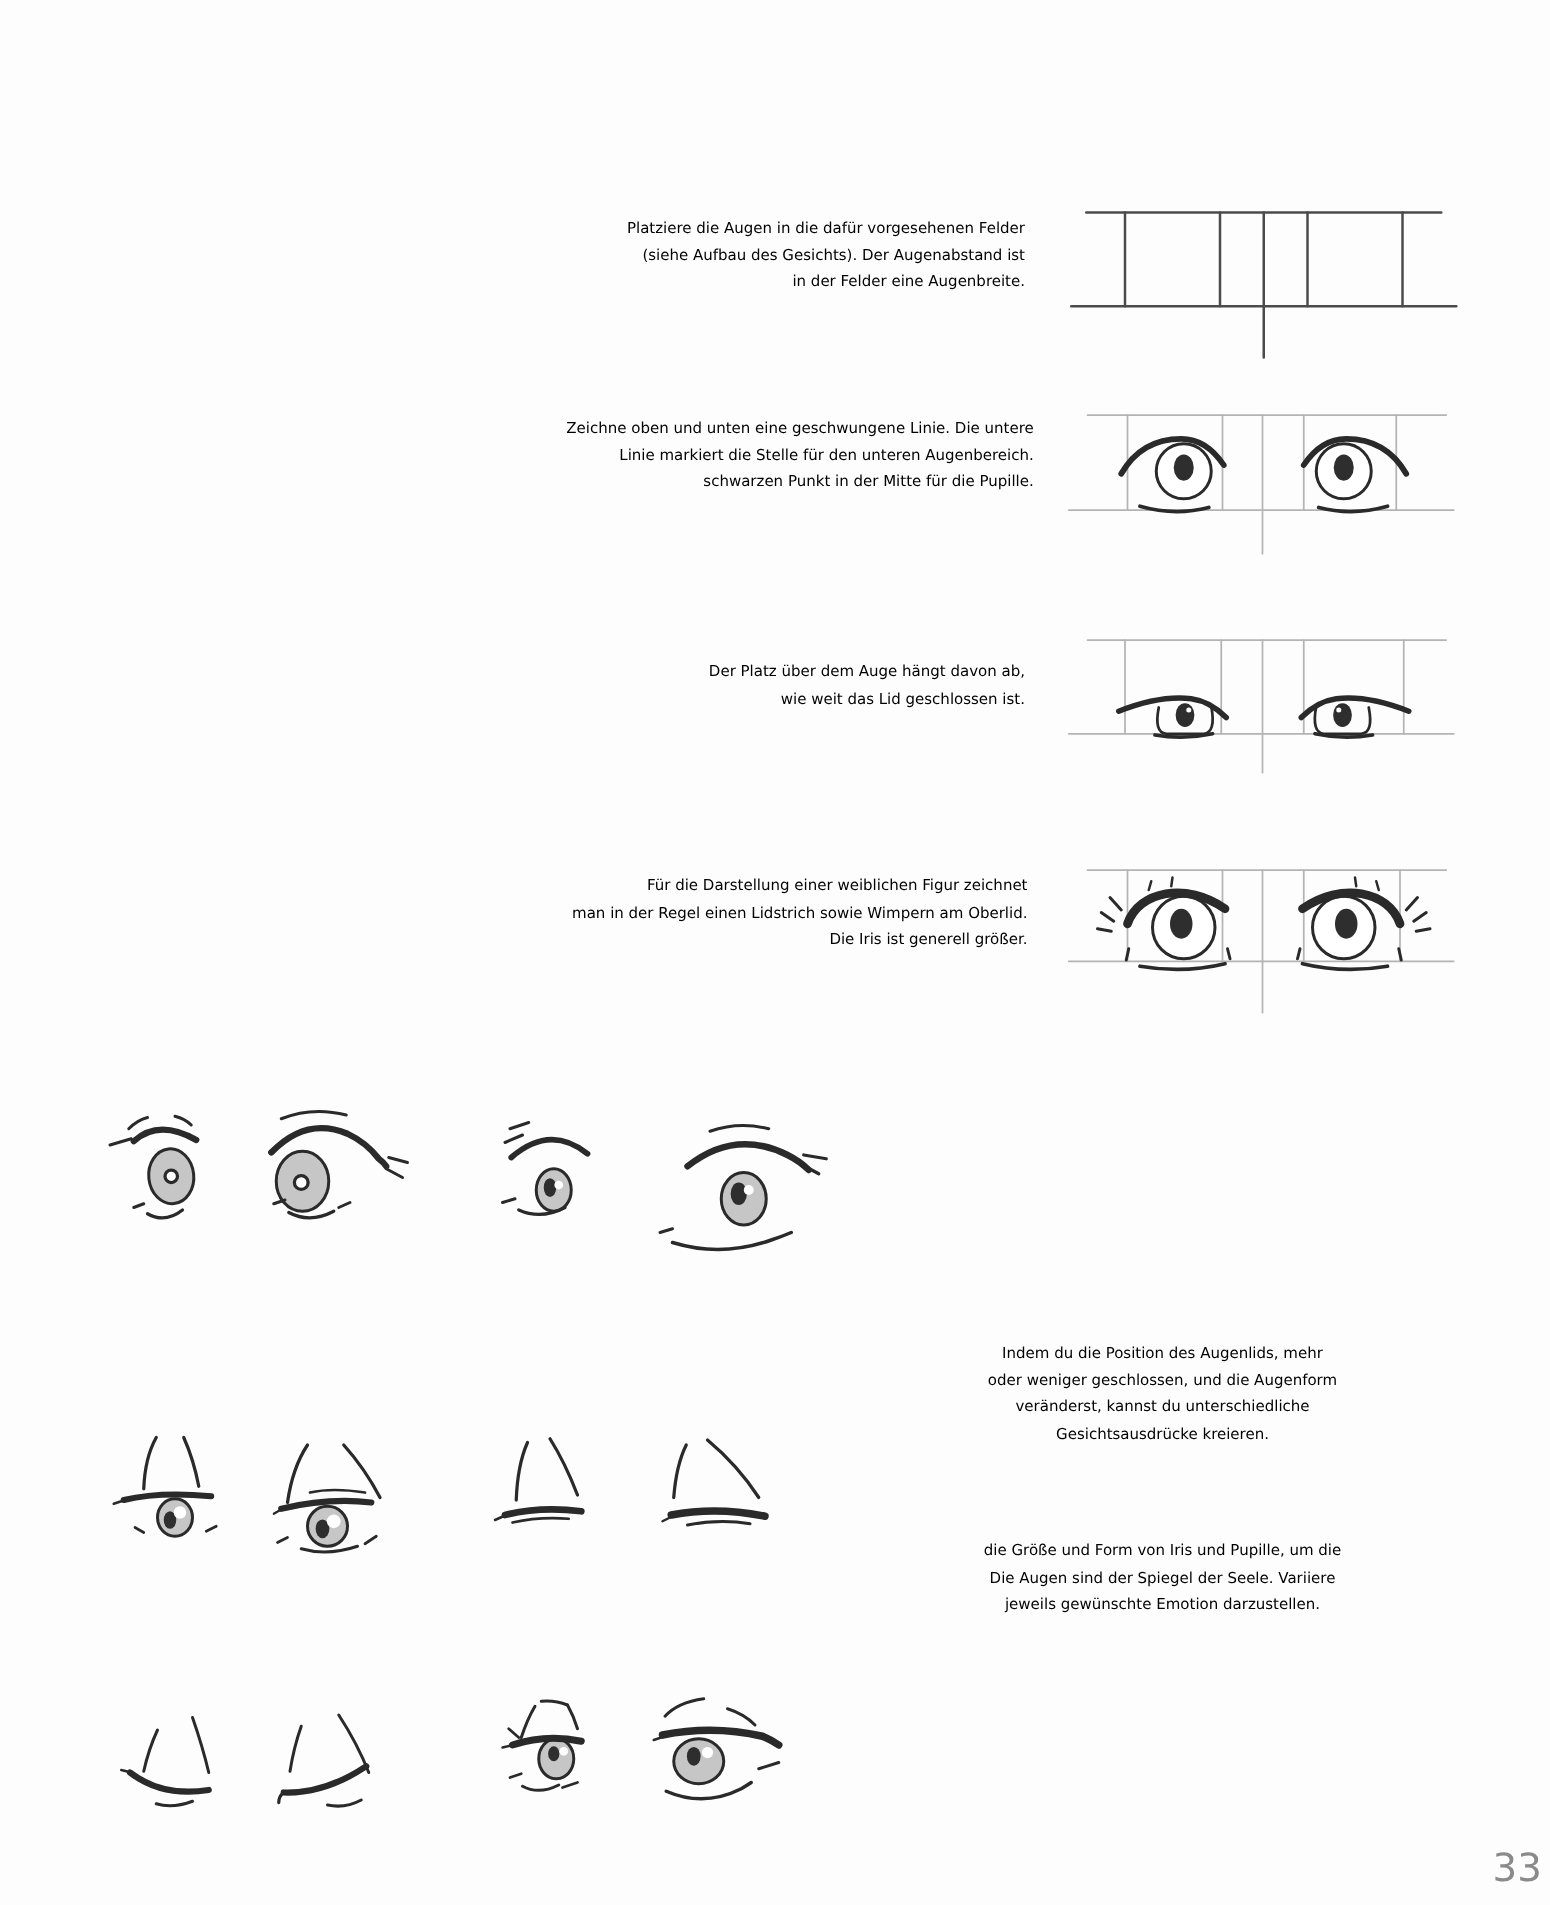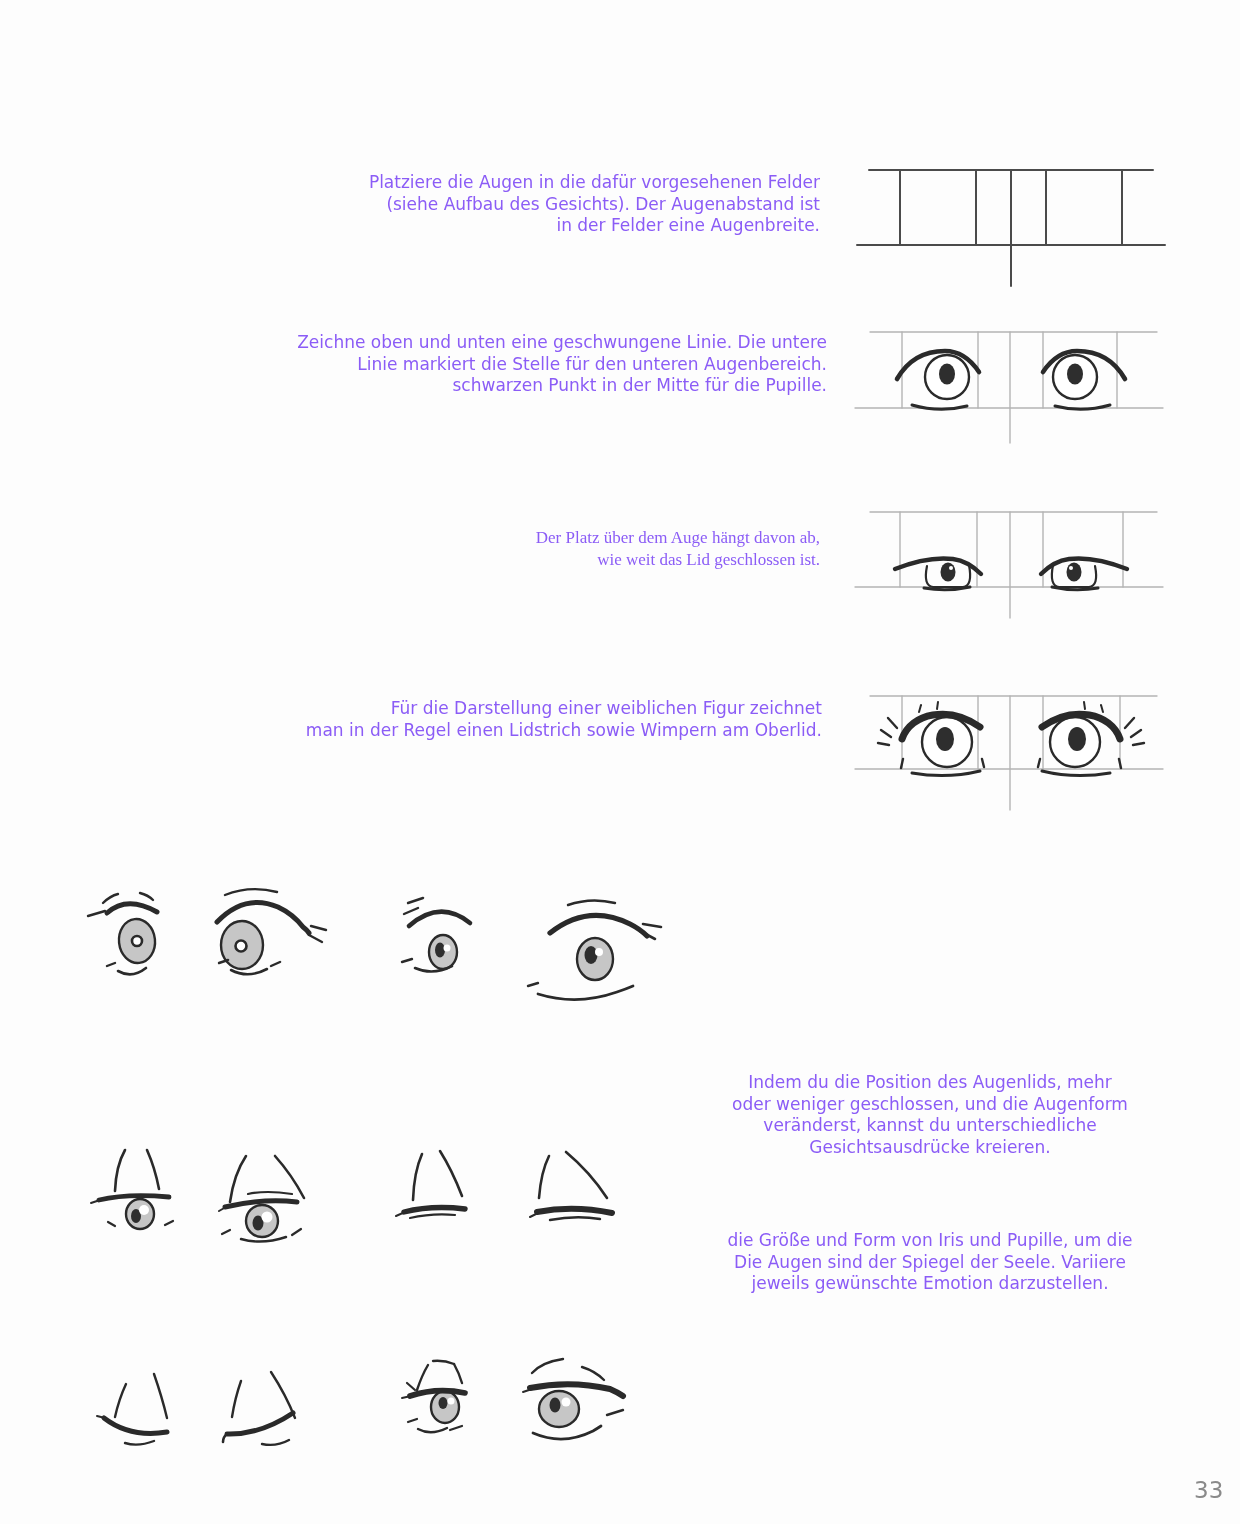--- a/index.html
+++ b/index.html
@@ -1,31 +1,31 @@
 <!DOCTYPE html>
 <html lang="de"><head>
 <meta charset="utf-8">
 <style>
   html,body{margin:0;padding:0;background:#e8e8e8;}
   .page{position:relative;width:1240px;height:1524px;background:#fdfdfd;overflow:hidden;
         font-family:"DejaVu Sans","Liberation Sans",sans-serif;}
-  .tb{position:absolute;font-size:17px;line-height:21.5px;color:#8b5cf6;}
+  .tb{position:absolute;font-size:12px;line-height:21.5px;color:#000000;}
   .tb .ln{white-space:nowrap;}
   .tb.r{text-align:right;}
   .tb.c{text-align:center;width:458px;}
   .fig{position:absolute;}
   .fig path,.fig line{stroke:#2a2a2a;fill:none;stroke-linecap:round;stroke-linejoin:round;}
   .fig .grid-dark path{stroke:#4b4b4b;stroke-width:2;}
   .fig .grid-light path{stroke:#b4b4b4;stroke-width:1.4;}
   .iris{fill:#c6c6c6;stroke:#2a2a2a;}
   .pupil{fill:#2e2e2e;stroke:none;}
   .hl{fill:#ffffff;stroke:#2a2a2a;}
   .hl2{fill:#ffffff;stroke:none;}
   .white-eye{fill:#ffffff;stroke:#2a2a2a;}
-  .pagenum{position:absolute;left:1194px;top:1477px;font-size:23px;color:#8a8a8a;}
+  .pagenum{position:absolute;left:1194px;top:1477px;font-size:31px;color:#8a8a8a;}
 </style>
 </head>
 <body>
 
 <div class="page">
 
   <div class="tb r" style="top:172px;right:420px;">
     <div class="ln">Platziere die Augen in die dafür vorgesehenen Felder</div>
     <div class="ln">(siehe Aufbau des Gesichts). Der Augenabstand ist</div>
     <div class="ln">in der Felder eine Augenbreite.</div>
@@ -61,21 +61,21 @@
     </g>
     <g id="beye">
       <circle class="white-eye" cx="94" cy="52" r="22" stroke-width="2.4"></circle>
       <ellipse class="pupil" cx="94" cy="49" rx="8" ry="10.5"></ellipse>
       <path d="M44,54 Q60,26 92,26 Q112,26 126,47" stroke-width="4.6"></path>
       <path d="M59,80 Q87,88 114,81" stroke-width="3"></path>
     </g>
     <use href="#beye" transform="translate(316,0) scale(-1,1)"></use>
   </svg>
 
-  <div class="tb r" style="top:527px;right:420px;font-family:Liberation Serif, serif;">
+  <div class="tb r" style="top:527px;right:420px;">
     <div class="ln">Der Platz über dem Auge hängt davon ab,</div>
     <div class="ln">wie weit das Lid geschlossen ist.</div>
   </div>
 
   <svg class="fig" style="left:853px;top:502px;" width="320" height="125" viewBox="0 0 320 125">
     <g class="grid-light">
       <path d="M17,10 H304"></path>
         <path d="M2,85 H310"></path>
       <path d="M47,10 V85"></path>
         <path d="M124,10 V85"></path>
@@ -89,20 +89,21 @@
       <circle class="hl2" cx="98" cy="66" r="2"></circle>
       <path d="M42,67 Q75,54 100,57 Q115,59 128,72" stroke-width="4.4"></path>
       <path d="M71,86 Q94,90 117,85" stroke-width="3"></path>
     </g>
     <use href="#heye" transform="translate(316,0) scale(-1,1)"></use>
   </svg>
 
   <div class="tb r" style="top:698px;right:418px;">
     <div class="ln">Für die Darstellung einer weiblichen Figur zeichnet</div>
     <div class="ln">man in der Regel einen Lidstrich sowie Wimpern am Oberlid.</div>
+    <div class="ln">Die Iris ist generell größer.</div>
   </div>
 
   <svg class="fig" style="left:853px;top:685px;" width="320" height="140" viewBox="0 0 320 140">
     <g class="grid-light">
       <path d="M17,11 H304"></path>
         <path d="M2,84 H310"></path>
       <path d="M49,11 V84"></path>
         <path d="M125,11 V84"></path>
         <path d="M157,11 V125"></path>
       <path d="M190,11 V84"></path>

